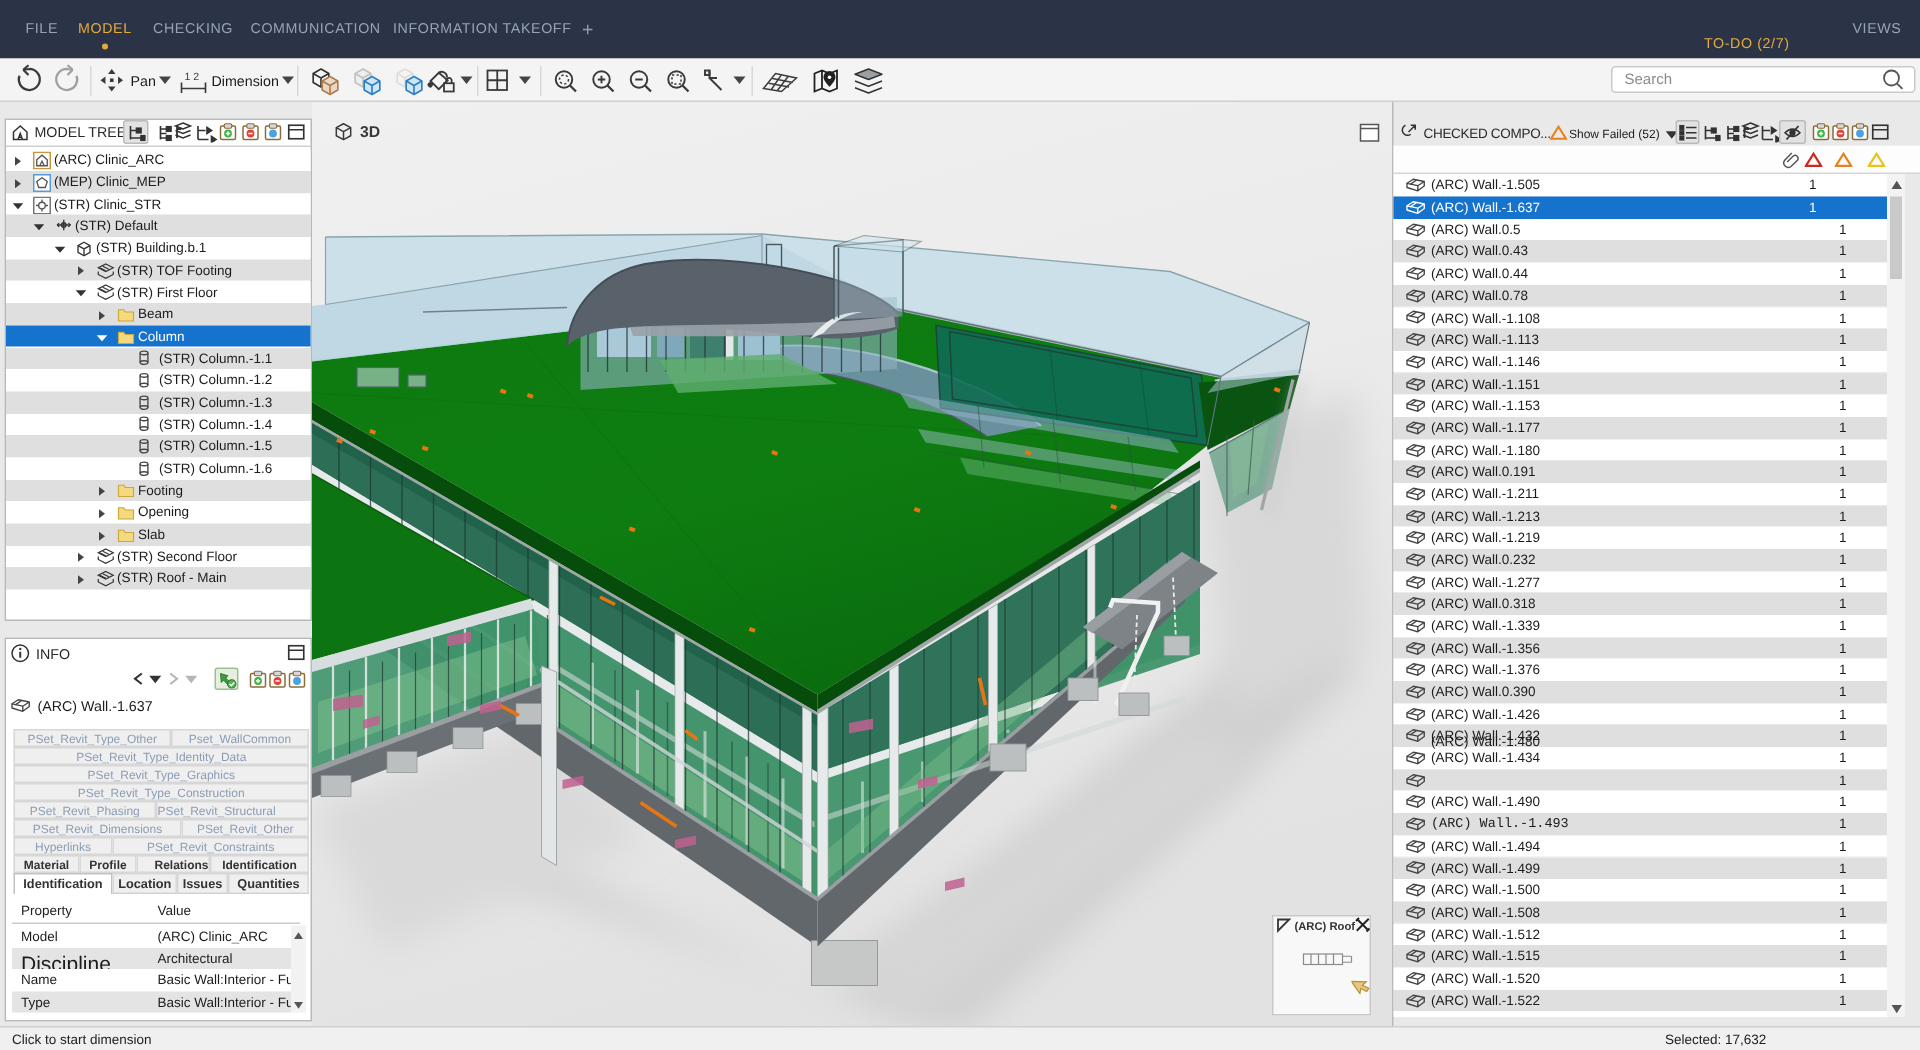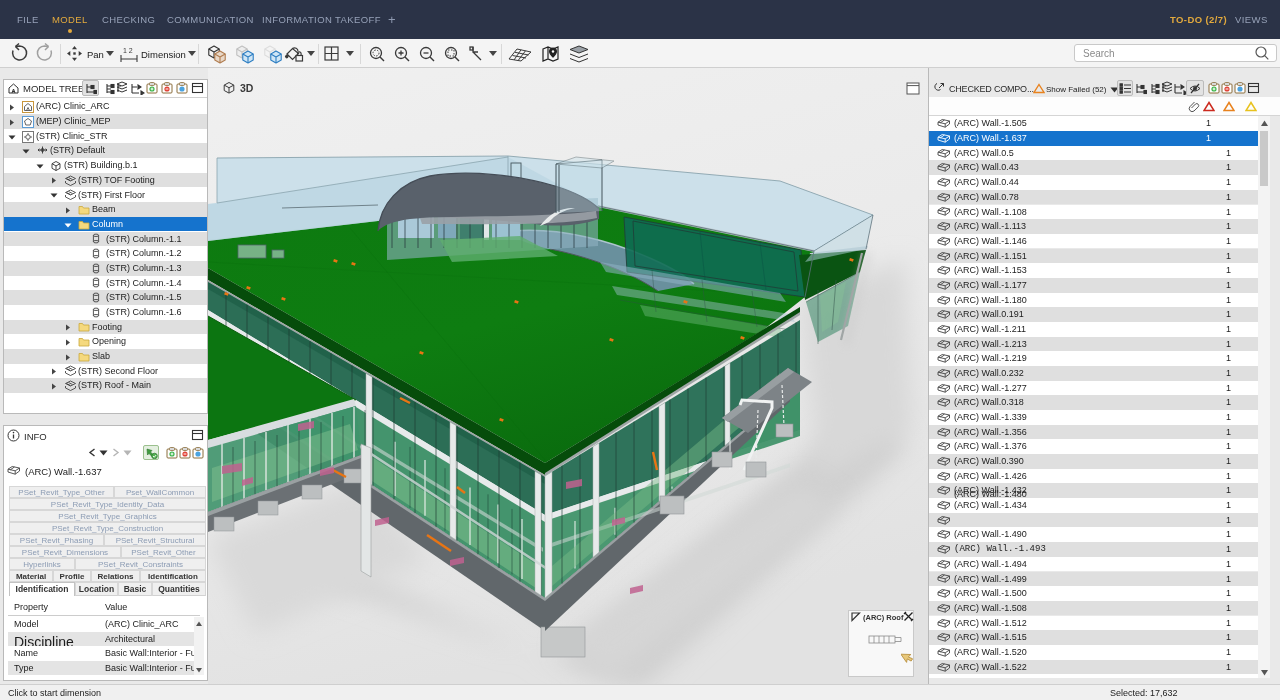--- a/index.html
+++ b/index.html
@@ -26,21 +26,21 @@
 <div id="app">
 
 <div id="nav" class="abs">
  <span class="mi" style="left:17px;">FILE</span>
  <span class="mi sel" style="left:52px;">MODEL</span>
  <span class="dot" style="left:68px;"></span>
  <span class="mi" style="left:102px;">CHECKING</span>
  <span class="mi" style="left:167px;">COMMUNICATION</span>
  <span class="mi" style="left:262px;">INFORMATION TAKEOFF</span>
  <span class="mi" style="left:388px;color:#8f9ab1;font-size:13px;top:12px;">+</span>
- <span class="mi" style="left:1170px;color:#e3aa3d;font-weight:bold;">TO-DO (2/7)</span>
+ <span class="mi" style="left:1136px;color:#e3aa3d;font-weight:normal;margin-top:10px;">TO-DO (2/7)</span>
  <span class="mi" style="left:1235px;">VIEWS</span>
 </div>
 <div id="tb" class="abs">
       <svg class="tbi" style="left:8px;top:3px;" width="22" height="22" viewBox="0 0 22 22">
         <path d="M5 8.5 A7 7 0 1 0 11.5 4 L7.5 4.5" fill="none" stroke="#3a3a3a" stroke-width="1.5"></path>
         <path d="M7.5 4.5 L11 1.5 M7.5 4.5 L11 8" fill="none" stroke="#3a3a3a" stroke-width="1.5"></path>
       </svg>
       <svg class="tbi" style="left:34px;top:3px;" width="22" height="22" viewBox="0 0 22 22">
         <path d="M17 8.5 A7 7 0 1 1 10.5 4 L14.5 4.5" fill="none" stroke="#9f9f9f" stroke-width="1.5"></path>
         <path d="M14.5 4.5 L11 1.5 M14.5 4.5 L11 8" fill="none" stroke="#9f9f9f" stroke-width="1.5"></path>
@@ -496,32 +496,32 @@
         <path d="M1 4.2 V7 L8.2 9.2 V5.8 M12.5 3 V6 L8.2 9.2 M3.2 4.9 L7.4 2"></path>
       </g>
     </svg>
     <div class="abs" style="left:25px;top:466px;font-size:9.5px;color:#1c1c1c;">(ARC) Wall.-1.637</div>
     <div class="abs" style="left:9px;top:486px;width:105px;height:12px;border:1px solid #d7d7d7;background:#efefef;font-size:8px;color:#8c9cb4;text-align:center;line-height:11px;overflow:hidden;">PSet_Revit_Type_Other</div>
     <div class="abs" style="left:114px;top:486px;width:92px;height:12px;border:1px solid #d7d7d7;background:#efefef;font-size:8px;color:#8c9cb4;text-align:center;line-height:11px;overflow:hidden;">Pset_WallCommon</div>
     <div class="abs" style="left:9px;top:498px;width:197px;height:12px;border:1px solid #d7d7d7;background:#efefef;font-size:8px;color:#8c9cb4;text-align:center;line-height:11px;overflow:hidden;">PSet_Revit_Type_Identity_Data</div>
     <div class="abs" style="left:9px;top:510px;width:197px;height:12px;border:1px solid #d7d7d7;background:#efefef;font-size:8px;color:#8c9cb4;text-align:center;line-height:11px;overflow:hidden;">PSet_Revit_Type_Graphics</div>
     <div class="abs" style="left:9px;top:522px;width:197px;height:12px;border:1px solid #d7d7d7;background:#efefef;font-size:8px;color:#8c9cb4;text-align:center;line-height:11px;overflow:hidden;">PSet_Revit_Type_Construction</div>
     <div class="abs" style="left:9px;top:534px;width:95px;height:12px;border:1px solid #d7d7d7;background:#efefef;font-size:8px;color:#8c9cb4;text-align:center;line-height:11px;overflow:hidden;">PSet_Revit_Phasing</div>
-    <div class="abs" style="left:104px;top:534px;width:102px;height:12px;border:1px solid #d7d7d7;background:#efefef;font-size:8px;color:#8c9cb4;text-align:center;line-height:11px;overflow:hidden;">PSet_Revit_Structural</div>
+    <div class="abs" style="left:104px;top:534px;width:102px;height:12px;border:1px solid #d7d7d7;background:#efefef;font-size:8px;color:#8c9cb4;line-height:11px;overflow:hidden;">PSet_Revit_Structural</div>
     <div class="abs" style="left:9px;top:546px;width:112px;height:12px;border:1px solid #d7d7d7;background:#efefef;font-size:8px;color:#8c9cb4;text-align:center;line-height:11px;overflow:hidden;">PSet_Revit_Dimensions</div>
     <div class="abs" style="left:121px;top:546px;width:85px;height:12px;border:1px solid #d7d7d7;background:#efefef;font-size:8px;color:#8c9cb4;text-align:center;line-height:11px;overflow:hidden;">PSet_Revit_Other</div>
     <div class="abs" style="left:9px;top:558px;width:66px;height:12px;border:1px solid #d7d7d7;background:#efefef;font-size:8px;color:#8c9cb4;text-align:center;line-height:11px;overflow:hidden;">Hyperlinks</div>
     <div class="abs" style="left:75px;top:558px;width:131px;height:12px;border:1px solid #d7d7d7;background:#efefef;font-size:8px;color:#8c9cb4;text-align:center;line-height:11px;overflow:hidden;">PSet_Revit_Constraints</div>
     <div class="abs" style="left:9px;top:570px;width:44px;height:12px;border:1px solid #d7d7d7;background:#efefef;font-size:8px;font-weight:bold;color:#333;text-align:center;line-height:11px;overflow:hidden;">Material</div>
     <div class="abs" style="left:53px;top:570px;width:38px;height:12px;border:1px solid #d7d7d7;background:#efefef;font-size:8px;font-weight:bold;color:#333;text-align:center;line-height:11px;overflow:hidden;">Profile</div>
-    <div class="abs" style="left:91px;top:570px;width:49px;height:12px;border:1px solid #d7d7d7;background:#efefef;font-size:8px;font-weight:bold;color:#333;text-align:center;line-height:11px;overflow:hidden;">Relations</div>
+    <div class="abs" style="left:91px;top:570px;width:49px;height:12px;border:1px solid #d7d7d7;background:#efefef;font-size:8px;font-weight:bold;color:#333;text-align:right;line-height:11px;overflow:hidden;">Relations</div>
     <div class="abs" style="left:140px;top:570px;width:66px;height:12px;border:1px solid #d7d7d7;background:#efefef;font-size:8px;font-weight:bold;color:#333;text-align:center;line-height:11px;overflow:hidden;">Identification</div>
     <div class="abs" style="left:9px;top:582px;width:66px;height:14px;border:1px solid #c2c2c2;border-bottom:none;background:#ffffff;font-size:8.5px;font-weight:bold;color:#333;text-align:center;line-height:13px;overflow:hidden;">Identification</div>
     <div class="abs" style="left:75px;top:582px;width:43px;height:14px;border:1px solid #d7d7d7;border-bottom:1px solid #d2d2d2;background:#efefef;font-size:8.5px;font-weight:bold;color:#333;text-align:center;line-height:13px;overflow:hidden;">Location</div>
-    <div class="abs" style="left:118px;top:582px;width:34px;height:14px;border:1px solid #d7d7d7;border-bottom:1px solid #d2d2d2;background:#efefef;font-size:8.5px;font-weight:bold;color:#333;text-align:center;line-height:13px;overflow:hidden;">Basic</div>
+    <div class="abs" style="left:118px;top:582px;width:34px;height:14px;border:1px solid #d7d7d7;border-bottom:1px solid #d2d2d2;background:#efefef;font-size:8.5px;font-weight:bold;color:#333;text-align:center;line-height:13px;overflow:hidden;">Issues</div>
     <div class="abs" style="left:152px;top:582px;width:54px;height:14px;border:1px solid #d7d7d7;border-bottom:1px solid #d2d2d2;background:#efefef;font-size:8.5px;font-weight:bold;color:#333;text-align:center;line-height:13px;overflow:hidden;">Quantities</div>
     <div class="abs" style="left:8px;top:600px;width:192px;height:16px;border-bottom:1px solid #ccc;"></div>
     <div class="abs" style="left:14px;top:602px;font-size:9px;color:#222;">Property</div>
     <div class="abs" style="left:105px;top:602px;font-size:9px;color:#222;">Value</div>
     <div class="abs" style="left:8px;top:617px;width:186px;height:14.5px;background:#ffffff;"></div>
     <div class="abs" style="left:14px;top:619px;font-size:9px;color:#1c1c1c;">Model</div>
     <div class="abs" style="left:105px;top:619px;font-size:9px;color:#1c1c1c;white-space:nowrap;overflow:hidden;width:89px;">(ARC) Clinic_ARC</div>
     <div class="abs" style="left:8px;top:631.5px;width:186px;height:14.5px;background:#e4e4e4;"></div>
     <div class="abs" style="left:14px;top:633.5px;font-size:14px;color:#1c1c1c;">Discipline</div>
     <div class="abs" style="left:105px;top:633.5px;font-size:9px;color:#1c1c1c;white-space:nowrap;overflow:hidden;width:89px;">Architectural</div>

